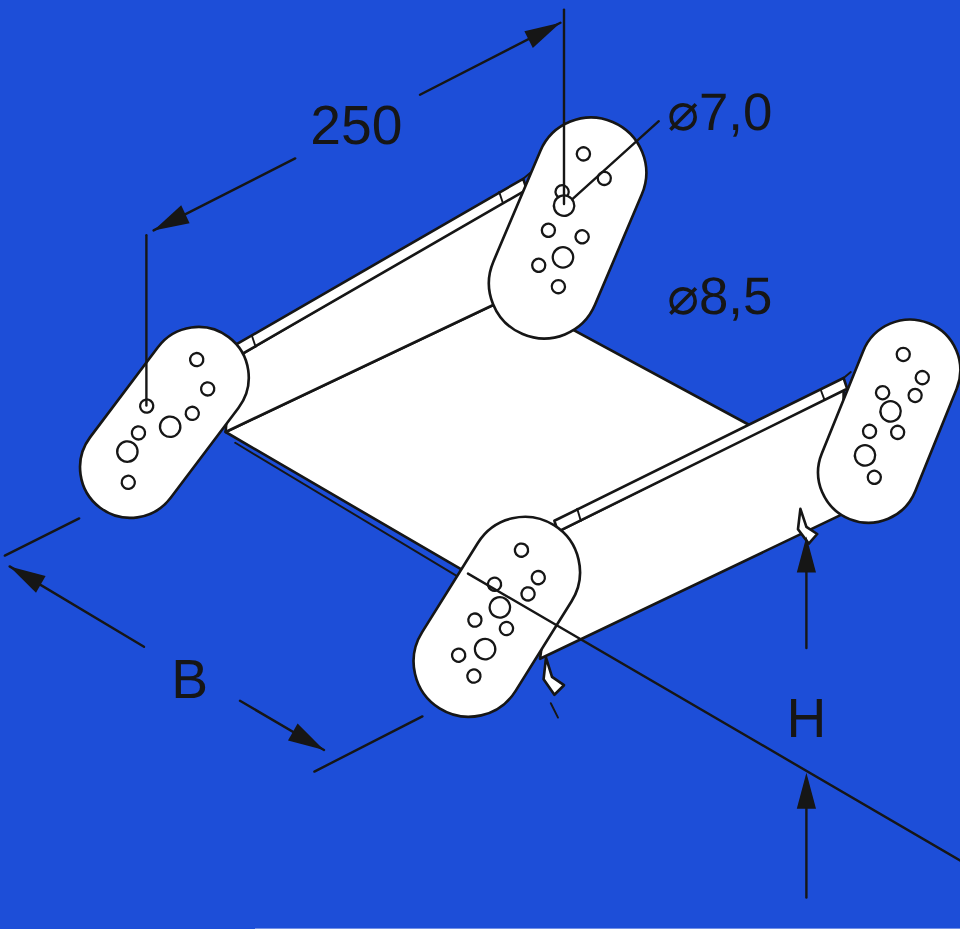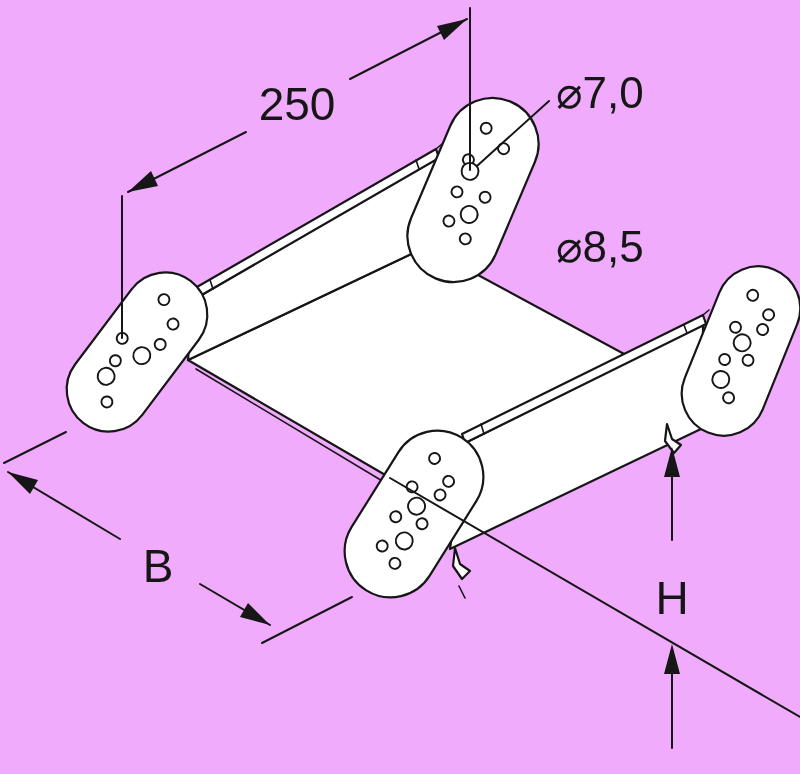--- a/index.html
+++ b/index.html
@@ -3,21 +3,21 @@
 <meta charset="utf-8">
 <style>
   html, body {
     margin: 0;
     padding: 0;
     background: #ffffff;
   }
   #stage {
     width: 800px;
     height: 774px;
-    background: #f0abfc;
+    background: #1d4ed8;
     position: relative;
     overflow: hidden;
   }
   svg { display: block; }
   .outline {
     fill: #ffffff;
     stroke: #161616;
     stroke-width: 2.2;
     stroke-linejoin: round;
   }

